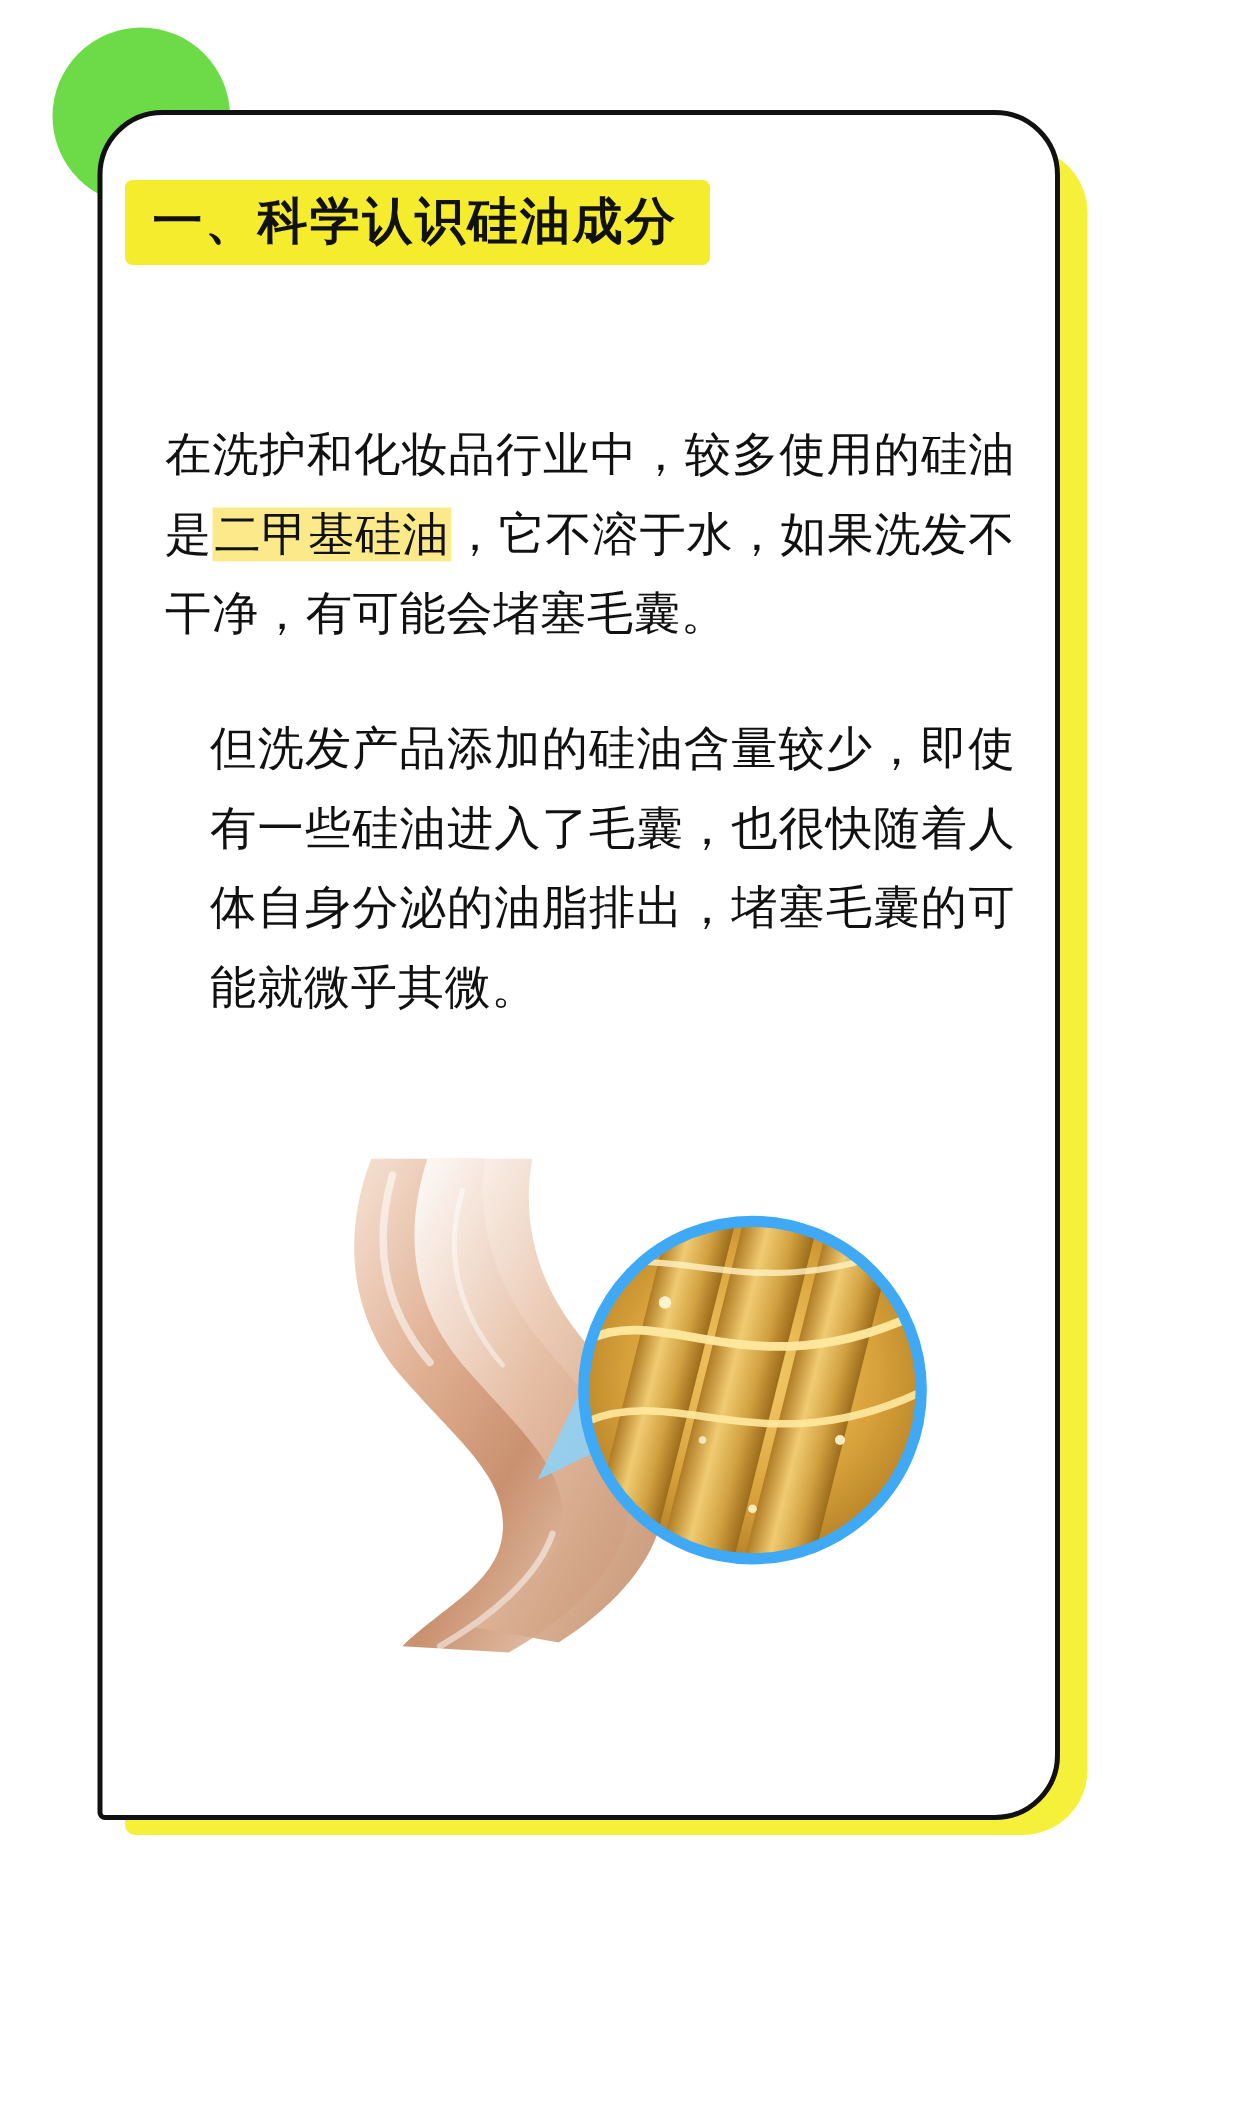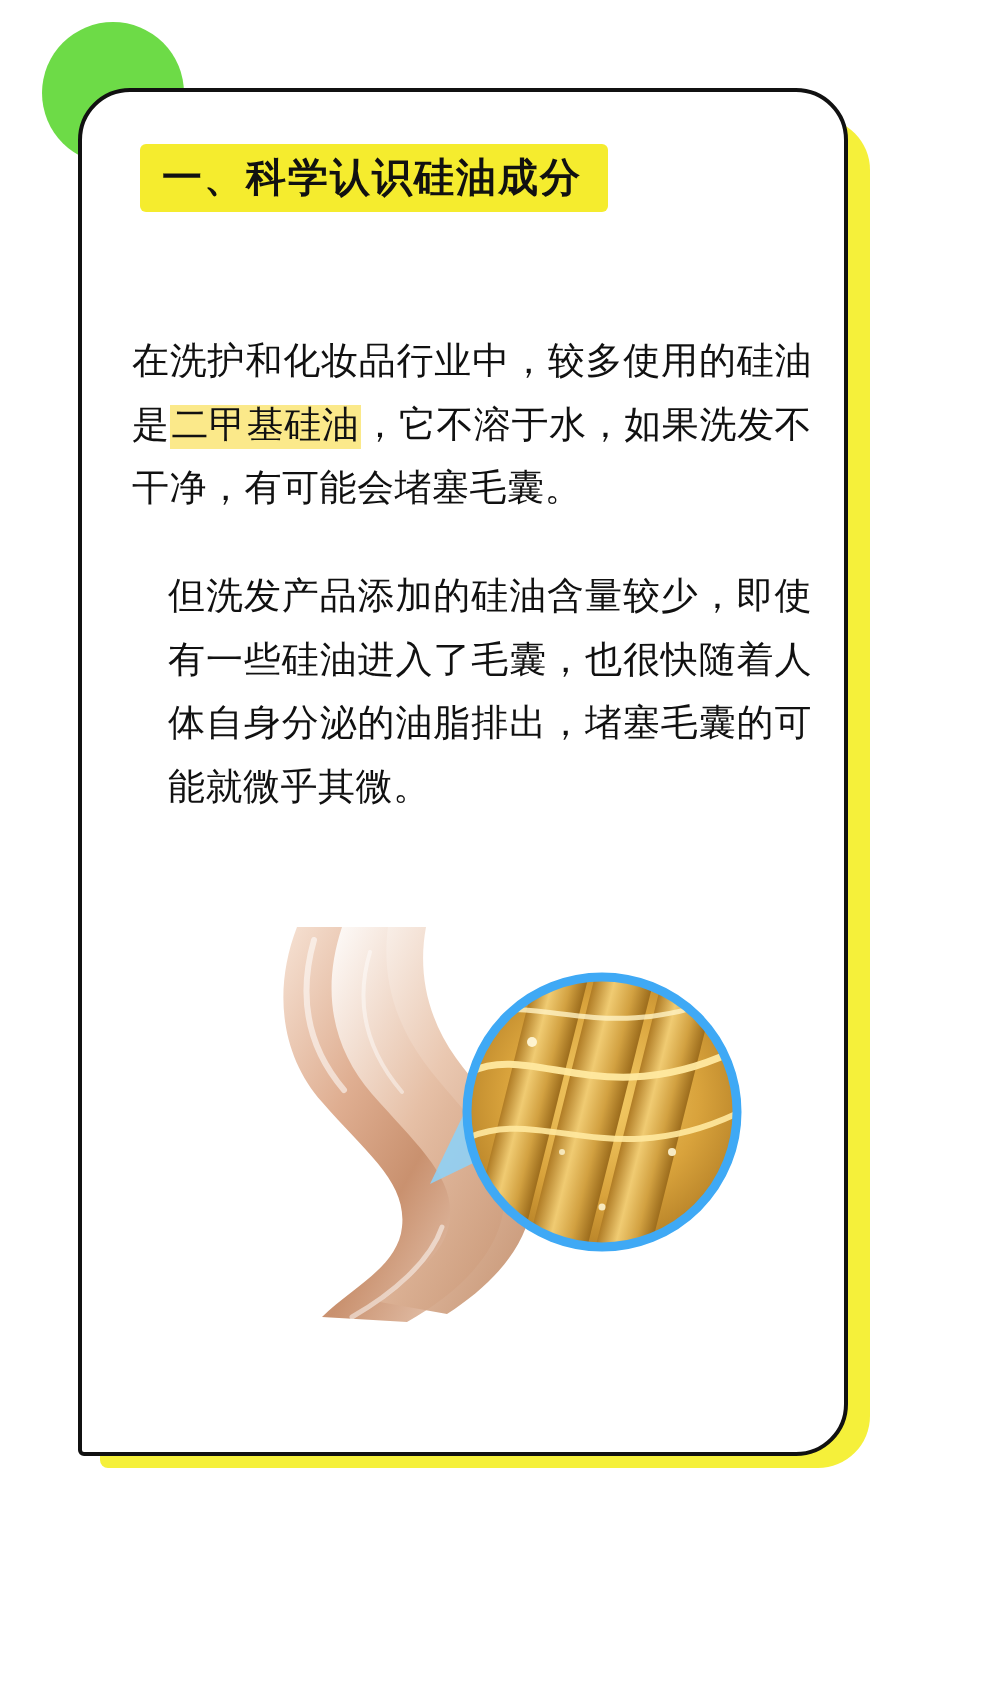--- a/index.html
+++ b/index.html
@@ -56,39 +56,37 @@
     position: absolute;
     left: 18px;
     top: 52px;
     z-index: 4;
   }
   .heading-badge {
     display: inline-block;
     background: #f5ec2e;
     padding: 10px 26px 12px 22px;
     border-radius: 6px;
-    margin-left: 40px;
   }
   .heading-text {
     font-size: 40px;
     font-weight: bold;
     letter-spacing: 2px;
     color: #111111;
     line-height: 1.15;
     white-space: nowrap;
   }
 
   
   .body-copy {
     position: absolute;
     left: 50px;
     top: 240px;
     width: 680px;
     z-index: 4;
-    font-family: Liberation Mono, monospace;
   }
   .para {
     font-size: 37px;
     line-height: 1.72;
     color: #111111;
     letter-spacing: 0.5px;
     margin: 0 0 44px 0;
     text-align: justify;
   }
   .para:last-child { margin-bottom: 0; margin-left: 36px; }

